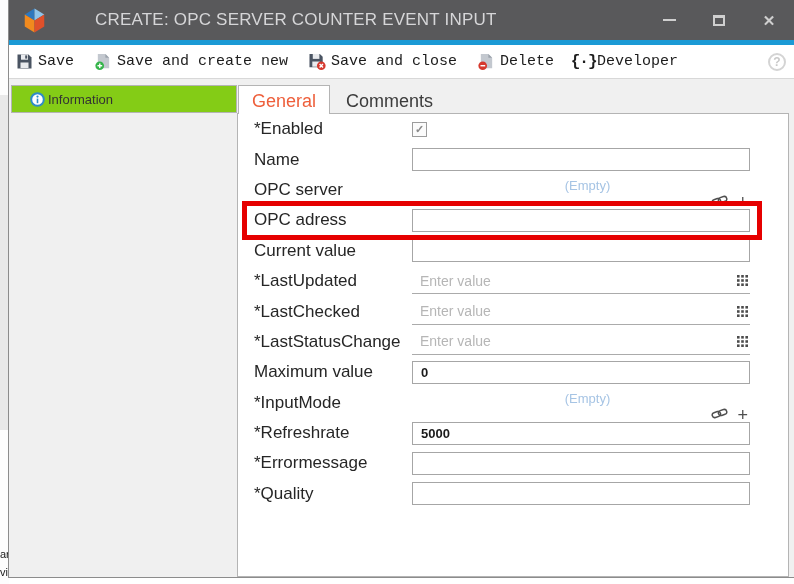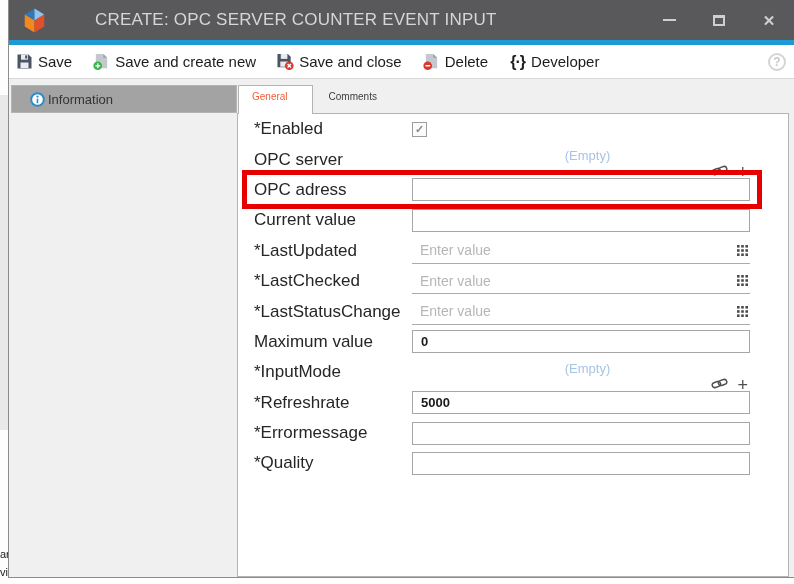--- a/index.html
+++ b/index.html
@@ -25,38 +25,38 @@
   .win-btns { margin-left:auto; margin-right:14px; display:flex; align-items:center; }
   .win-btn { width:22px; height:22px; display:flex; align-items:center; justify-content:center; margin-left:28px; cursor:default; }
   .min-glyph { width:13px; height:2px; background:#cfcfcf; }
   .max-glyph { width:12px; height:11px; border:2px solid #cfcfcf; border-top-width:3px; }
   .close-glyph { color:#cfcfcf; font-size:15px; font-weight:bold; line-height:1; }
 
   .accent { height:5px; background:#1b9ad5; }
 
   .toolbar { height:34px; background:#ffffff; border-bottom:1px solid #d8d8d8;
     display:flex; align-items:center; padding-left:7px; position:relative; }
-  .tb-item { display:flex; align-items:center; margin-right:21px; cursor:default; }
+  .tb-item { display:flex; align-items:center; margin-right:21px; cursor:default;font-family:Liberation Mono, monospace; }
   .tb-icon { width:17px; height:17px; flex:none; display:flex; align-items:center; justify-content:center; }
   .tb-label { margin-left:5px; font-size:15px; color:#1c1c1c; }
   .dev-glyph { font-size:16px; font-weight:800; color:#1d1d1d; letter-spacing:-1px; }
   .help { position:absolute; right:8px; top:50%; transform:translateY(-50%);
     width:18px; height:18px; border:2px solid #d4d4d4; border-radius:50%;
     color:#c9c9c9; font-weight:bold; font-size:12px;
     display:flex; align-items:center; justify-content:center; }
 
   .bodyarea { position:relative; height:498px; }
 
   .infobox { position:absolute; left:2px; top:6px; width:226px; height:28px;
-    background:#a3a3a3; border:1px solid #b4b4b4; display:flex; align-items:center;
+    background:#84cc16; border:1px solid #b4b4b4; display:flex; align-items:center;
     padding-left:18px; font-size:13px; color:#333; }
   .infobox .lbl { margin-left:3px; }
 
   .tabbar { position:absolute; left:229px; top:6px; height:29px; display:flex; align-items:stretch; }
-  .tab { font-size:10px; color:#3c3c3c; padding:6px 24px 0 13px; cursor:default; }
+  .tab { font-size:18px; color:#3c3c3c; padding:6px 13px 0 13px; cursor:default; }
   .tab.active { background:#ffffff; border:1px solid #b4b4b4; border-bottom:none;
     color:#ee5f3b; position:relative; z-index:2; padding-top:5px; }
   .tab.plain { margin-left:3px; }
 
   .panel { position:absolute; left:228px; top:34px; width:552px; height:464px;
     background:#ffffff; border:1px solid #b4b4b4; }
 
   .form-row { display:flex; align-items:center; height:30.4px; padding-left:16px; position:relative; }
   .f-label { width:158px; flex:none; font-size:17px; color:#262626; }
   .f-ctrl { width:338px; flex:none; position:relative; display:flex; align-items:center; }
@@ -194,20 +194,28 @@
         <div class="tab plain">Comments</div>
       </div>
 
     <div class="panel">
       <div id="form">
           <div class="form-row">
             <span class="f-label">*Enabled</span>
             <div class="f-ctrl">
               <div class="cb">
                 <span class="check">✓</span>
+              </div>
+            </div>
+          </div>
+          <div class="form-row">
+            <span class="f-label">Name</span>
+            <div class="f-ctrl">
+              <div class="tbox">
+                <span class="val"></span>
               </div>
             </div>
           </div>
           <div class="form-row">
             <span class="f-label">OPC server</span>
             <div class="f-ctrl">
               <div class="lookup">
                 <span class="empty">(Empty)</span>
                 <span class="lk-icons">
                   <span><svg width="17" height="13" viewBox="0 0 17 13">

